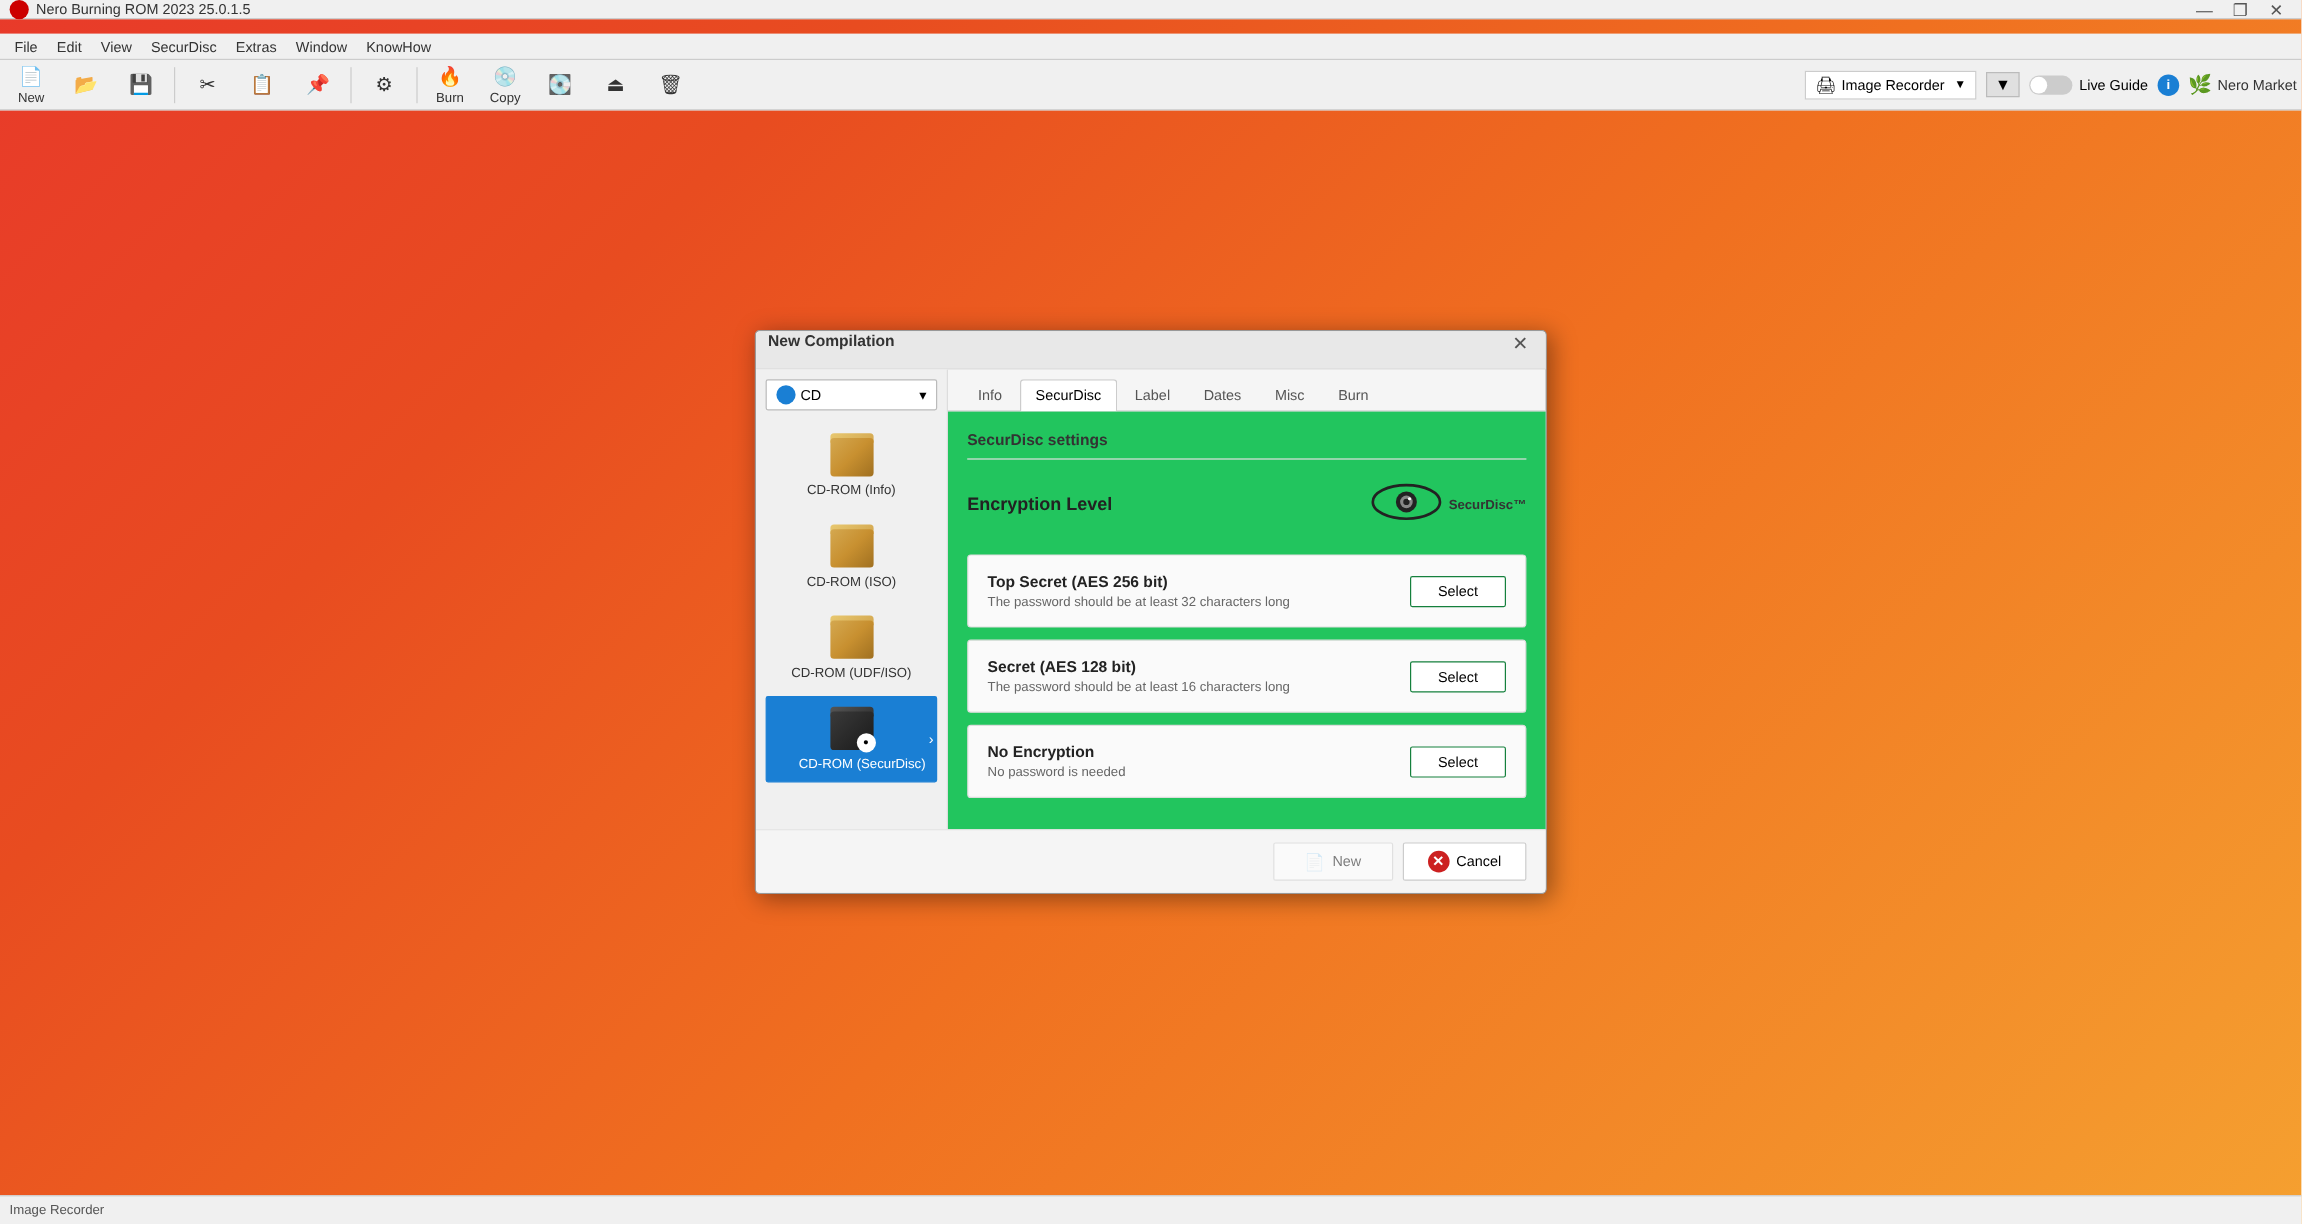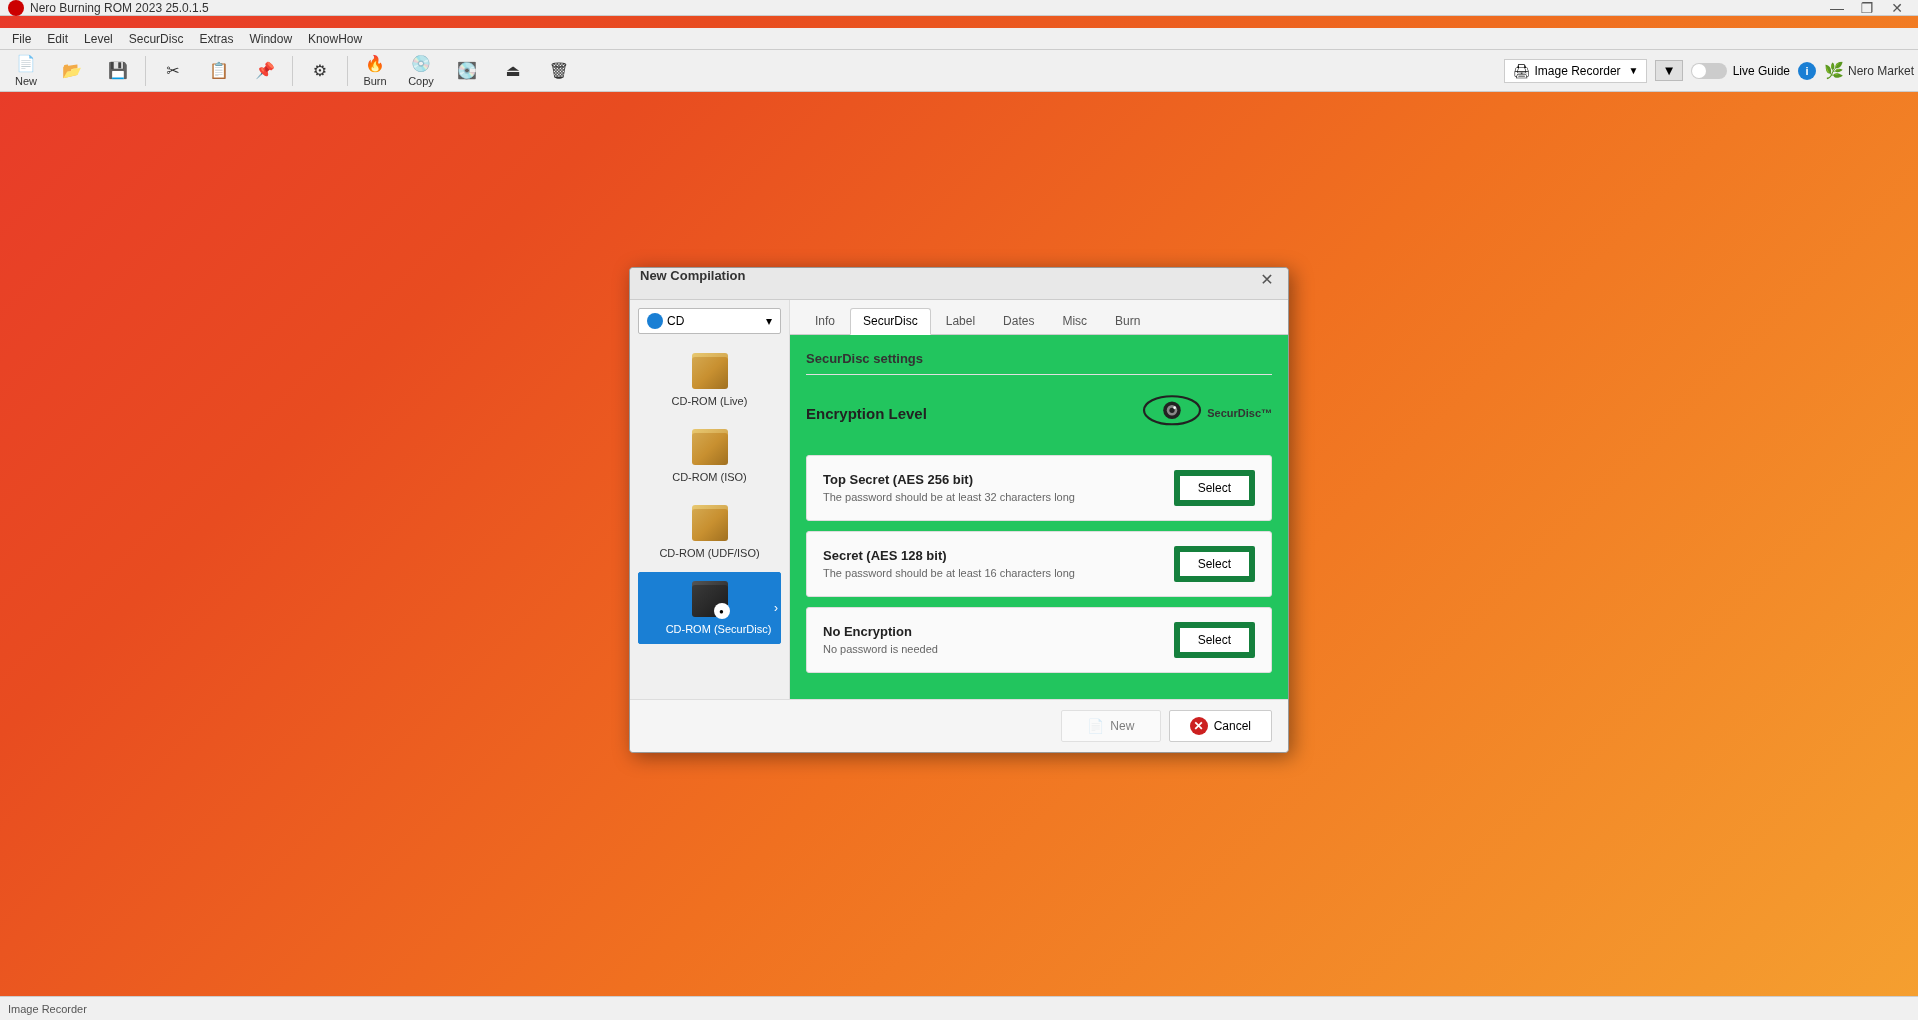--- a/index.html
+++ b/index.html
@@ -401,21 +401,21 @@
       font-weight: 600;
       color: #222;
       margin-bottom: 4px;
     }
     .encryption-card-desc {
       font-size: 11px;
       color: #666;
     }
     .select-btn {
       padding: 5px 18px;
-      border: 6px solid #15803d;
+      border: 1px solid #15803d;
       background: white;
       cursor: pointer;
       font-size: 12px;
       border-radius: 2px;
       min-width: 80px;
     }
 
     
     .modal-footer {
       display: flex;
@@ -470,21 +470,21 @@
   <div class="titlebar-controls">
     <button class="titlebar-btn">—</button>
     <button class="titlebar-btn">❐</button>
     <button class="titlebar-btn close">✕</button>
   </div>
 </div>
 
 <div class="menubar">
   <span class="menubar-item">File</span>
   <span class="menubar-item">Edit</span>
-  <span class="menubar-item">Level</span>
+  <span class="menubar-item">View</span>
   <span class="menubar-item">SecurDisc</span>
   <span class="menubar-item">Extras</span>
   <span class="menubar-item">Window</span>
   <span class="menubar-item">KnowHow</span>
 </div>
 
 <div class="toolbar">
   <button class="toolbar-btn">
     <div class="toolbar-icon">📄</div>
     <span>New</span>
@@ -566,21 +566,21 @@
           <div class="disc-type-dropdown-icon"></div>
           <span>CD</span>
           <span style="margin-left:auto;">▾</span>
         </div>
 
         <div class="disc-item">
           <div class="disc-icon-img">
             <div class="disc-icon-top"></div>
             <div class="disc-icon-base"></div>
           </div>
-          <span class="disc-label">CD-ROM (Live)</span>
+          <span class="disc-label">CD-ROM (Info)</span>
         </div>
 
         <div class="disc-item">
           <div class="disc-icon-img">
             <div class="disc-icon-top"></div>
             <div class="disc-icon-base"></div>
           </div>
           <span class="disc-label">CD-ROM (ISO)</span>
         </div>
 

